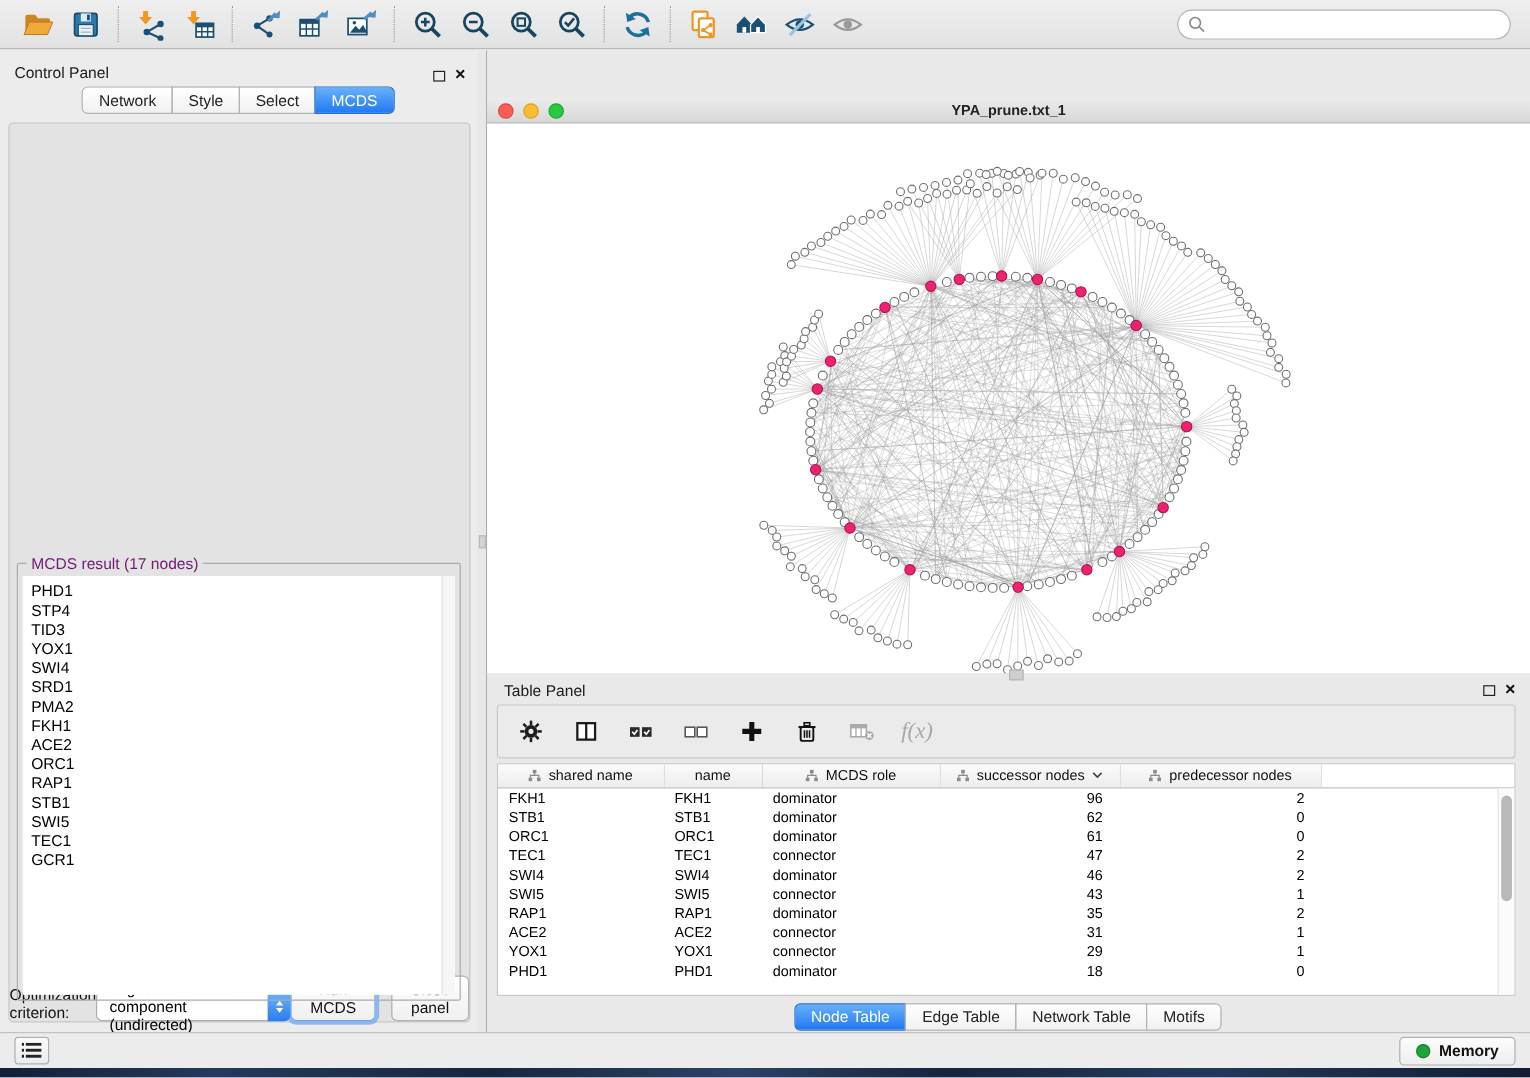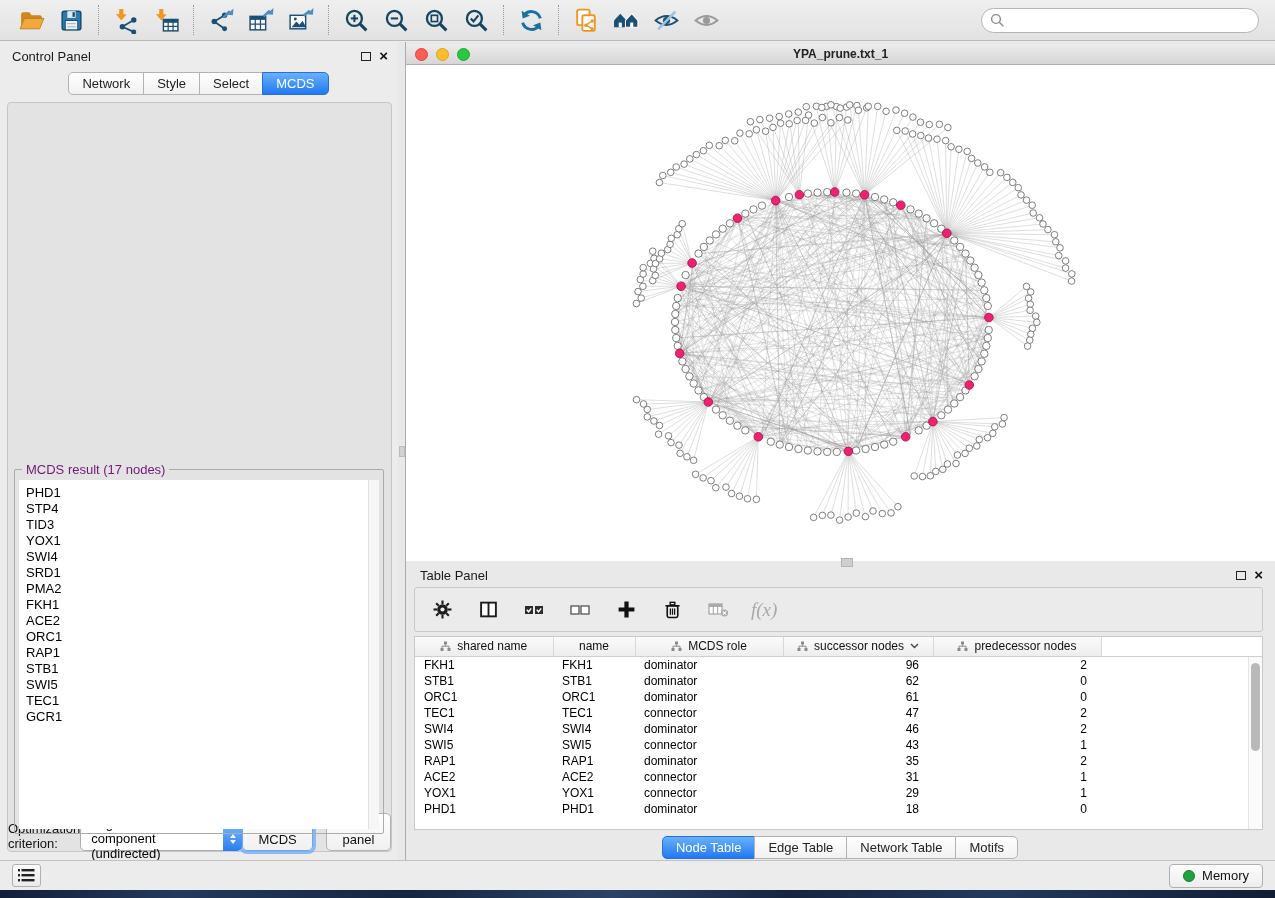--- a/index.html
+++ b/index.html
@@ -19,21 +19,21 @@
   .search-input { width:278px; height:25px; border:1px solid #b5b5b5; border-radius:13px;
     background:#fff; padding:0 10px 0 28px; font-size:13px; color:#333; outline:none; }
   .search-icon { position:absolute; left:9px; top:5px; }
 
   
   .main { position:absolute; left:0; top:42px; width:1275px; height:818px; }
 
   
   .control-panel { position:absolute; left:0; top:0; width:398px; height:818px;
     background:#ececec; display:flex; flex-direction:column; }
-  .cp-header { height:26px; display:flex; align-items:center; padding:2px 10px 0 12px; }
+  .cp-header { height:26px; display:flex; align-items:flex-end; padding:2px 10px 0 12px; }
   .cp-title { font-size:13px; color:#1a1a1a; }
   .win-icons { margin-left:auto; display:flex; align-items:center; gap:8px; }
   .float-icon { width:10px; height:9px; border:1.5px solid #222; display:inline-block; }
   .close-icon { font-size:15px; font-weight:bold; color:#111; line-height:10px; }
   .seg-tabs { display:flex; justify-content:center; margin-top:4px; }
   .seg-tabs .seg { border:1px solid #b3b3b3; background:linear-gradient(#ffffff,#f1f1f1);
     font-size:13px; color:#222; padding:3px 13px; margin-left:-1px; cursor:default; }
   .seg-tabs .seg:first-child { border-radius:5px 0 0 5px; }
   .seg-tabs .seg:last-child { border-radius:0 5px 5px 0; }
   .seg-tabs .seg.active { background:linear-gradient(#67b1fb,#2178f4); color:#fff; border-color:#2a6fd4; }
@@ -68,21 +68,21 @@
     border-right:1px solid #ababab; }
   .v-handle { position:absolute; left:1px; top:404px; width:6px; height:11px; background:#d2d2d2;
     border:1px solid #bbb; }
 
   
   .right-col { position:absolute; left:406px; top:0; width:869px; height:818px; background:#e9e9e9;
     display:flex; flex-direction:column; }
 
   .net-window { margin-top:2px; height:517px; display:flex; flex-direction:column; }
   .net-titlebar { height:21px; background:linear-gradient(#ececec,#d6d6d6); border-bottom:1px solid #adadad;
-    display:flex; align-items:center; position:relative; }
+    display:flex; align-items:center; position:relative;margin-top:38px; }
   .traffic { display:flex; gap:8px; margin-left:9px; }
   .tl { width:13px; height:13px; border-radius:50%; }
   .tl.red { background:#ff5e57; border:1px solid #e0443e; }
   .tl.yellow { background:#febc2e; border:1px solid #dfa023; }
   .tl.green { background:#2ac840; border:1px solid #1fa62f; }
   .net-title { position:absolute; left:0; right:0; text-align:center; font-size:12px; font-weight:bold; color:#222; }
   .net-canvas { flex:1; background:#fff; position:relative; overflow:hidden; }
 
   .h-gutter { height:4px; background:#e0e0e0; position:relative; }
   .h-handle { position:absolute; left:50%; top:-3px; width:12px; height:9px; background:#cfcfcf;
@@ -106,21 +106,21 @@
   table.data th.filler { border-right:none; background:#fff; border-bottom:1px solid #cfcfcf; }
   table.data td { font-size:12px; color:#000; padding:1px 9px 0 9px; height:16px; white-space:nowrap; overflow:hidden; }
   table.data td.num { text-align:right; padding-right:14px; }
   .tbl-vscroll { position:absolute; top:20px; right:0; bottom:0; width:14px; background:#fbfbfb;
     border-left:1px solid #e4e4e4; }
   .tbl-thumb { position:absolute; top:6px; left:2px; width:9px; height:88px; background:#b9b9b9; border-radius:5px; }
   .tp-tabs { height:26px; display:flex; justify-content:center; align-items:center; }
 
   
   .statusbar { position:absolute; left:0; top:860px; width:1275px; height:30px; background:#ececec;
-    border-top:1px solid #c2c2c2; display:flex; align-items:center; padding:0 12px; }
+    border-top:1px solid #c2c2c2; display:flex; align-items:center; padding:0 12px;font-weight:bold; }
   .list-btn { width:29px; height:23px; border:1px solid #b0b0b0; border-radius:3px;
     background:linear-gradient(#fafafa,#ececec); display:flex; align-items:center; justify-content:center; }
   .memory-btn { margin-left:auto; height:24px; border:1px solid #b0b0b0; border-radius:4px;
     background:linear-gradient(#fcfcfc,#eeeeee); display:flex; align-items:center; gap:7px; padding:0 13px; }
   .mem-dot { width:12px; height:12px; border-radius:50%; background:#1fa33c; border:1px solid #158029; }
   .mem-label { font-size:13px; color:#111; }
 
   .wallpaper-strip { position:absolute; left:0; top:890px; width:1275px; height:8px;
     background:linear-gradient(90deg,#131f38,#24395c 14%,#15263f 32%,#2c4266 48%,#16243e 62%,#23395c 78%,#121d34);
   }

